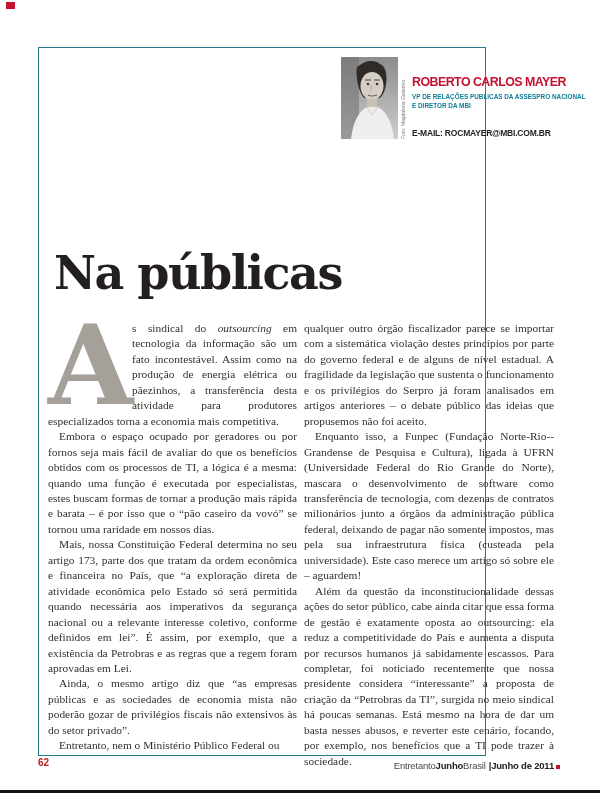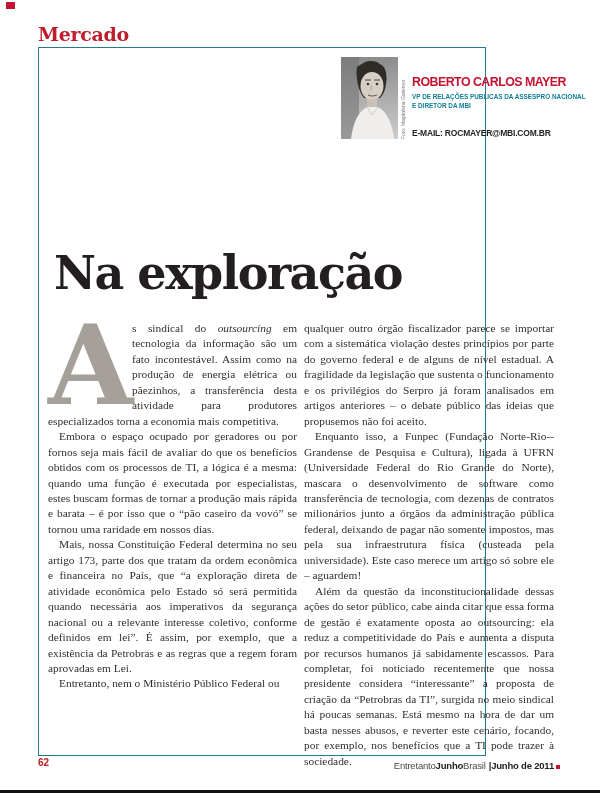--- a/index.html
+++ b/index.html
@@ -61,21 +61,20 @@
 
   .bottom-rule{position:absolute;left:0;top:790px;width:600px;height:3px;background:#121212;}
 </style>
 </head>
 <body>
 
 <div class="page">
 
   <div class="corner-mark"></div>
 
-  <div class="section-label">Mercado</div>
 
   <div class="frame">
 
     <svg class="photo" viewBox="0 0 57 82" xmlns="http://www.w3.org/2000/svg" preserveAspectRatio="none">
       <defs>
         <linearGradient id="pbg" x1="0" y1="0" x2="0" y2="1">
           <stop offset="0" stop-color="#8c8c8c"></stop>
             <stop offset="1" stop-color="#cdcdcd"></stop>
         </linearGradient>
       </defs>
@@ -95,28 +94,29 @@
     </svg>
     <div class="photo-credit">Foto: Magdalena Gutierrez</div>
 
     <div class="author-info">
       <div class="author-name">ROBERTO CARLOS MAYER</div>
       <div class="author-role">VP DE RELAÇÕES PUBLICAS DA ASSESPRO NACIONAL</div>
       <div class="author-role">E DIRETOR DA MBI</div>
       <div class="author-email">E-MAIL: ROCMAYER@MBI.COM.BR</div>
     </div>
 
-    <h1 class="headline">Na exploração</h1>
+    <h1 class="headline">Na públicas</h1>
 
     <div class="col col1">
       <p>
         <span class="dropcap">A</span><span>s sindical do </span><span class="it">outsourcing</span><span> em tecnologia da informação são um fato incontestável. Assim como na produção de energia elétrica ou pãezinhos, a transferência desta atividade para produtores especializados torna a economia mais competitiva.</span>
       </p>
       <p class="ind">Embora o espaço ocupado por geradores ou por fornos seja mais fácil de avaliar do que os benefícios obtidos com os processos de TI, a lógica é a mesma: quando uma função é executada por especialistas, estes buscam formas de tornar a produção mais rápida e barata – é por isso que o “pão caseiro da vovó” se tornou uma raridade em nossos dias.</p>
       <p class="ind">Mais, nossa Constituição Federal determina no seu artigo 173, parte dos que tratam da ordem econômica e financeira no País, que “a exploração direta de atividade econômica pelo Estado só será permitida quando necessária aos imperativos da segurança nacional ou a relevante interesse coletivo, conforme definidos em lei”. É assim, por exemplo, que a existência da Petrobras e as regras que a regem foram aprovadas em Lei.</p>
+      <p class="ind">Ainda, o mesmo artigo diz que “as empresas públicas e as sociedades de economia mista não poderão gozar de privilégios fiscais não extensivos às do setor privado”.</p>
       <p class="ind">Entretanto, nem o Ministério Público Federal ou</p>
     </div>
 
     <div class="col col2">
       <p>qualquer outro órgão fiscalizador parece se importar com a sistemática violação destes princípios por parte do governo federal e de alguns de nível estadual. A fragilidade da legislação que sustenta o funcionamento e os privilégios do Serpro já foram analisados em artigos anteriores – o debate público das ideias que propusemos não foi aceito.</p>
       <p class="ind">Enquanto isso, a Funpec (Fundação Norte-Rio--Grandense de Pesquisa e Cultura), ligada à UFRN (Universidade Federal do Rio Grande do Norte), mascara o desenvolvimento de software como transferência de tecnologia, com dezenas de contratos milionários junto a órgãos da administração pública federal, deixando de pagar não somente impostos, mas pela sua infraestrutura física (custeada pela universidade). Este caso merece um artigo só sobre ele – aguardem!</p>
       <p class="ind">Além da questão da inconstitucionalidade dessas ações do setor público, cabe ainda citar que essa forma de gestão é exatamente oposta ao outsourcing: ela reduz a competitividade do País e aumenta a disputa por recursos humanos já sabidamente escassos. Para completar, foi noticiado recentemente que nossa presidente considera “interessante” a proposta de criação da “Petrobras da TI”, surgida no meio sindical há poucas semanas. Está mesmo na hora de dar um basta nesses abusos, e reverter este cenário, focando, por exemplo, nos benefícios que a TI pode trazer à sociedade.</p>
     </div>
 
   </div>

